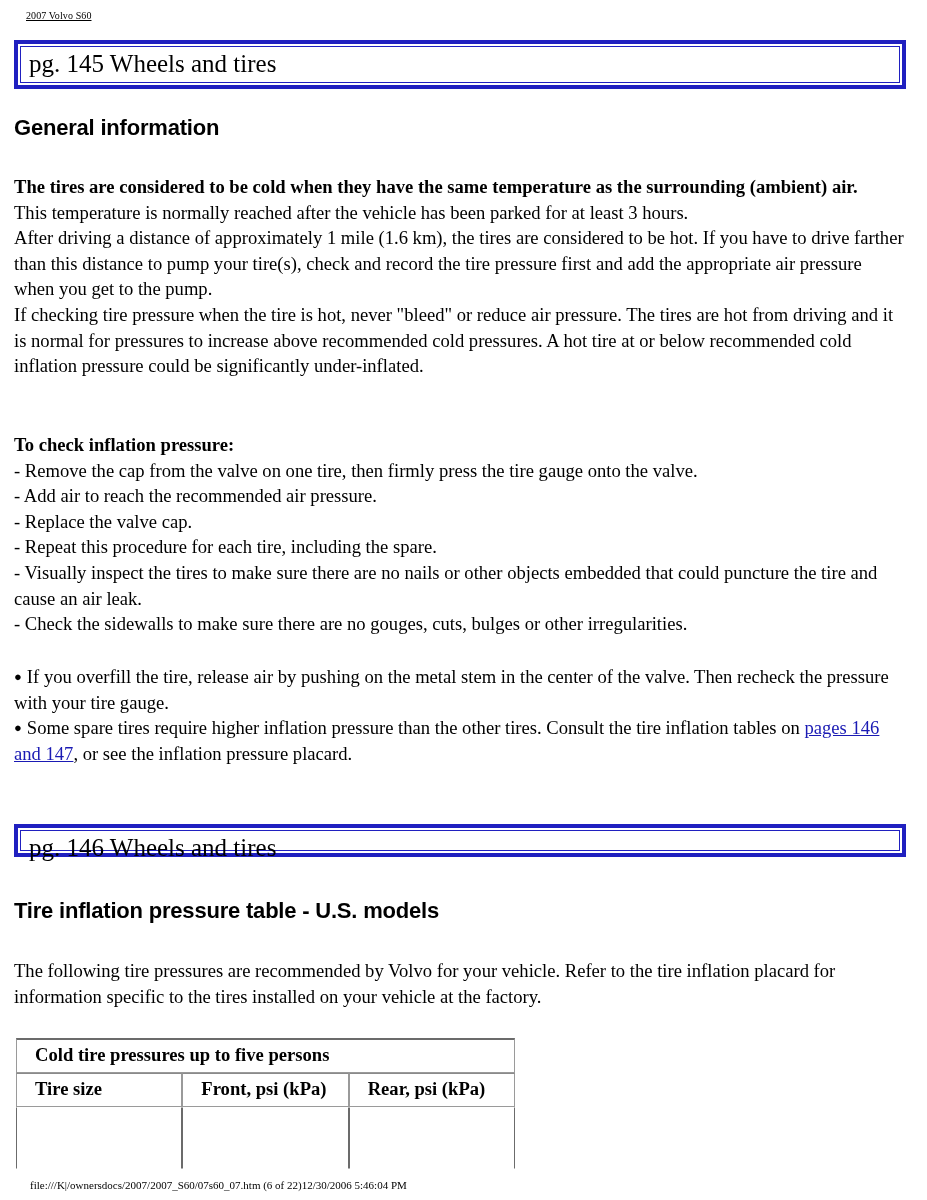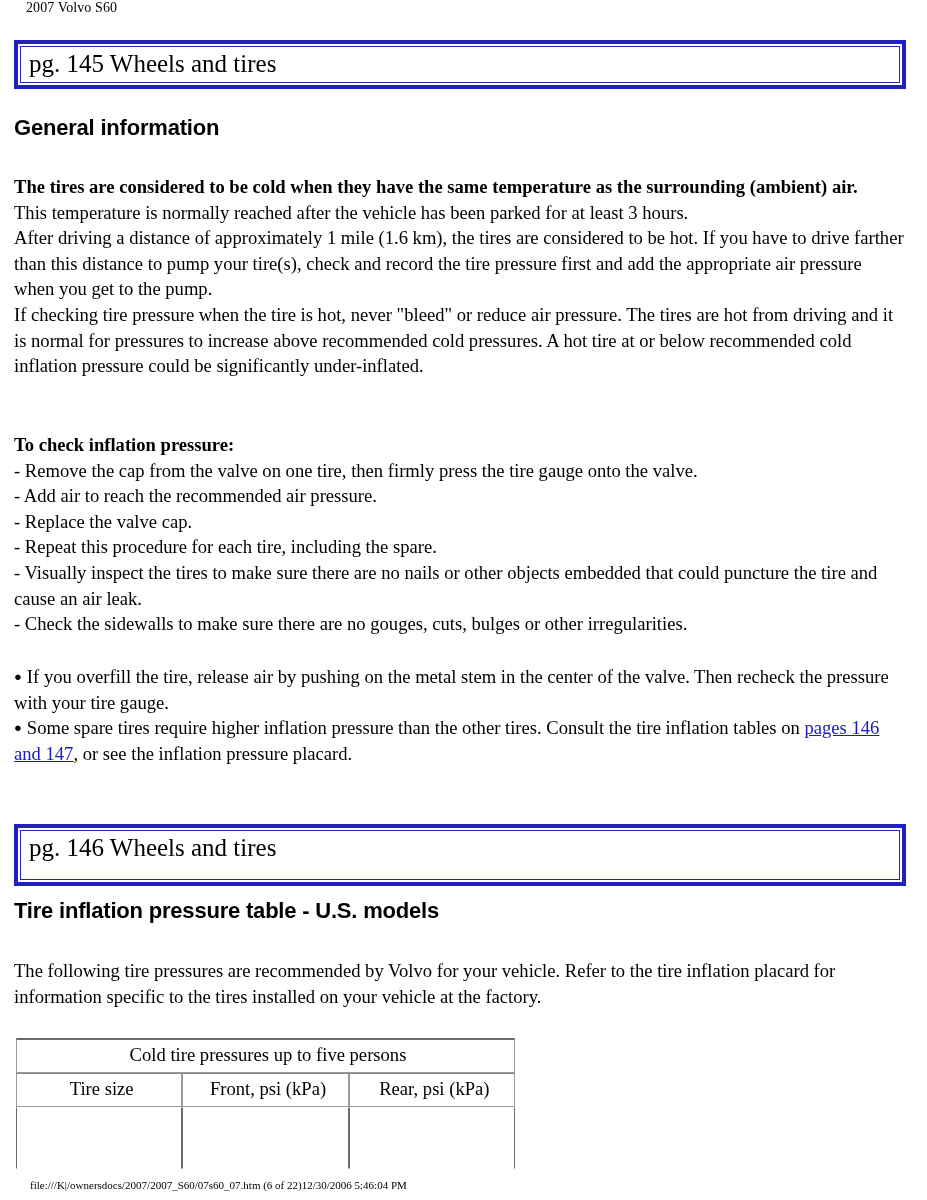--- a/index.html
+++ b/index.html
@@ -20,25 +20,26 @@
     position: relative;
     width: 927px;
     height: 1200px;
     box-sizing: border-box;
   }
 
   
   .running-head {
     position: absolute;
     left: 26px;
-    top: 0;
-    font-size: 14px;
+    top: 8px;
+    font-size: 10px;
     line-height: 15px;
     letter-spacing: 0.1px;
     white-space: nowrap;
+    text-decoration: underline;
   }
 
   
   .page-banner {
     position: absolute;
     box-sizing: border-box;
     left: 14px;
     width: 892px;
     border: 4px solid #2020C0;
     background: #ffffff;
@@ -51,21 +52,21 @@
     width: 100%;
     padding: 3px 0 5px 8px;
   }
   .page-banner-label {
     font-size: 25px;
     line-height: 27px;
     white-space: nowrap;
   }
 
   #banner-145 { top: 40px; height: 49px; }
-  #banner-146 { top: 824px; height: 62px; }
+  #banner-146 { top: 824px; height: 33px; }
 
   
   .section-heading {
     position: absolute;
     left: 14px;
     font-family: "Liberation Sans", "DejaVu Sans", sans-serif;
     font-weight: bold;
     font-size: 22px;
     line-height: 28px;
     letter-spacing: -0.2px;
@@ -118,28 +119,27 @@
   table.inflation {
     border-collapse: separate;
     border-spacing: 0;
     width: 499px;
     table-layout: fixed;
     background: #ffffff;
   }
   table.inflation td {
     border: 1px solid #9a9a9a;
     border-top-color: #8a8a8a;
-    font-weight: normal;
+    font-weight: bold;
     font-size: 18.6px;
     line-height: 24px;
-    padding: 3px 5px 5px 10px;
+    padding: 3px 5px 5px 18px;
     vertical-align: top;
     white-space: nowrap;
     overflow: hidden;
-    text-align: center;
   }
   table.inflation td.empty-cell {
     border-color: #ffffff;
     border-left-color: #6b6b6b;
     border-right-color: #6b6b6b;
     height: 52px;
   }
   table.inflation tr.span-row td {
     border-top: 2px solid #6b6b6b;
   }

